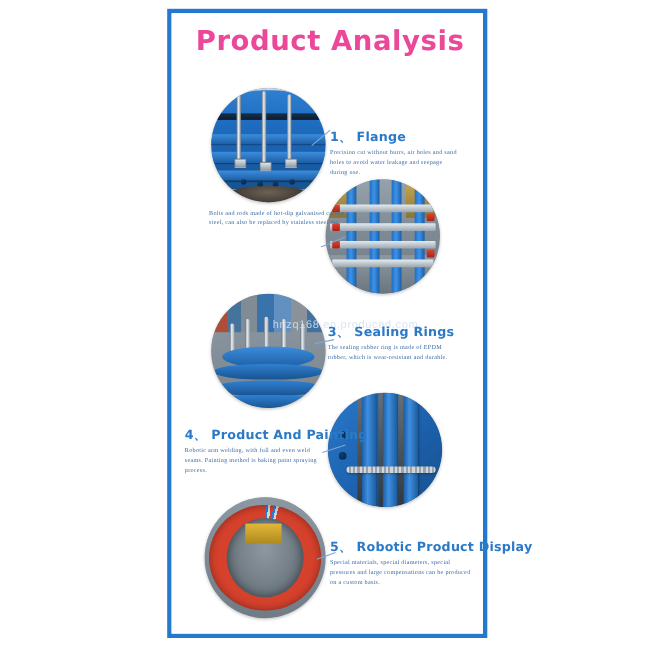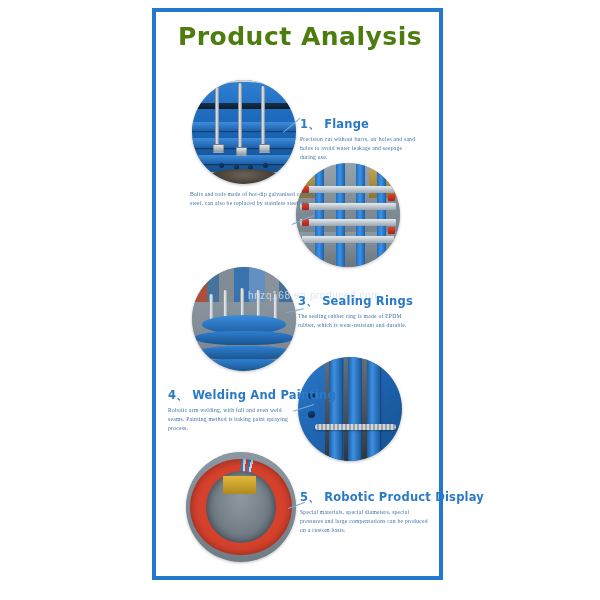--- a/index.html
+++ b/index.html
@@ -41,21 +41,21 @@
 
   
   #title {
     position: absolute;
     left: 0;
     top: 22px;
     width: 100%;
     text-align: center;
     font-size: 25px;
     font-weight: bold;
-    color: #4d7c0f;
+    color: #ec4899;
     letter-spacing: 0.5px;
     font-family: "DejaVu Sans", sans-serif;
   }
 
   
   .photo {
     position: absolute;
     border-radius: 50%;
     overflow: hidden;
     background: #8d9aa4;
@@ -356,21 +356,21 @@
         <div class="hole" style="left:10%; top:34%;"></div>
         <div class="hole" style="left:10%; top:52%;"></div>
         <div class="rodbar" style="left:16%; top:64%; width:78%;"></div>
       </div>
     </div>
   </div>
 
   <div class="connector" style="left:292px; top:404px; width:22px; transform:rotate(-18deg); transform-origin:100% 50%;"></div>
 
   <div class="block" style="left:168px; top:388px; width:130px;">
-    <h3><span class="num">4、</span>&nbsp;<span>Welding And Painting</span></h3>
+    <h3><span class="num">4、</span>&nbsp;<span>Product And Painting</span></h3>
     <p>Robotic arm welding, with full and even weld seams. Painting method is baking paint spraying process.</p>
   </div>
 
   <div class="photo" style="left:186px; top:452px; width:110px; height:110px;">
     <div class="inner">
       <div class="art-final">
         <div class="bigring"></div>
         <div class="hub"></div>
         <div class="yellow"></div>
       </div>

